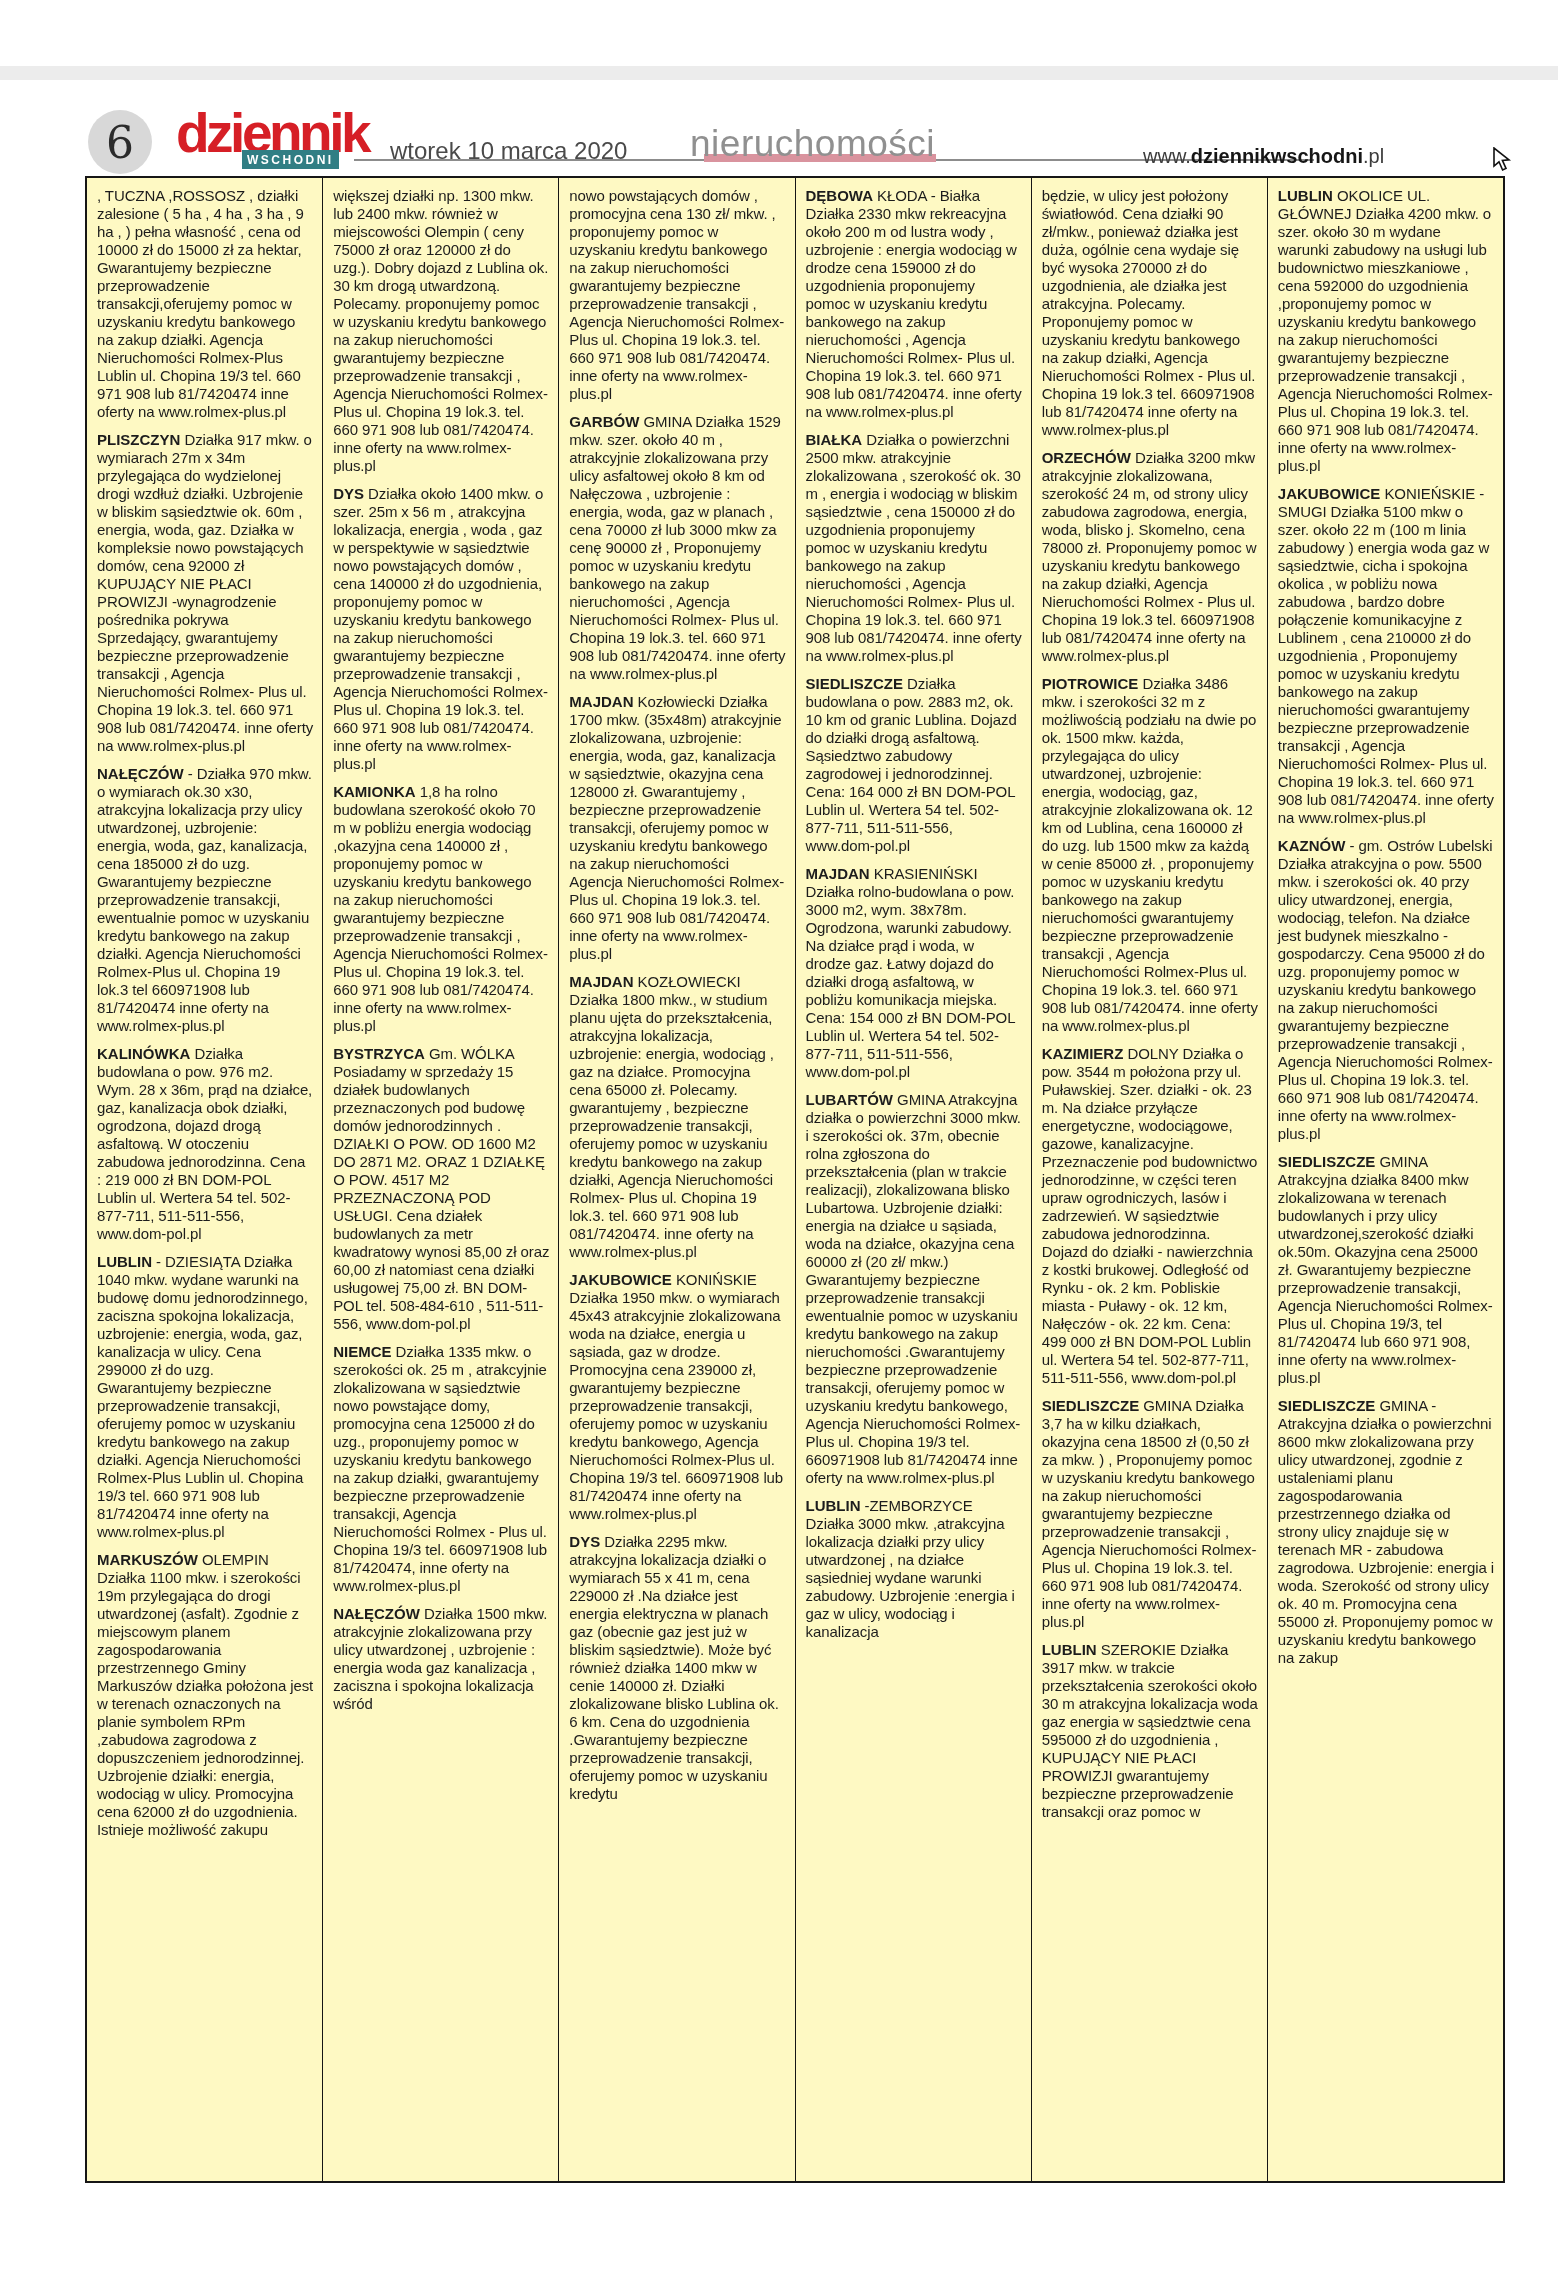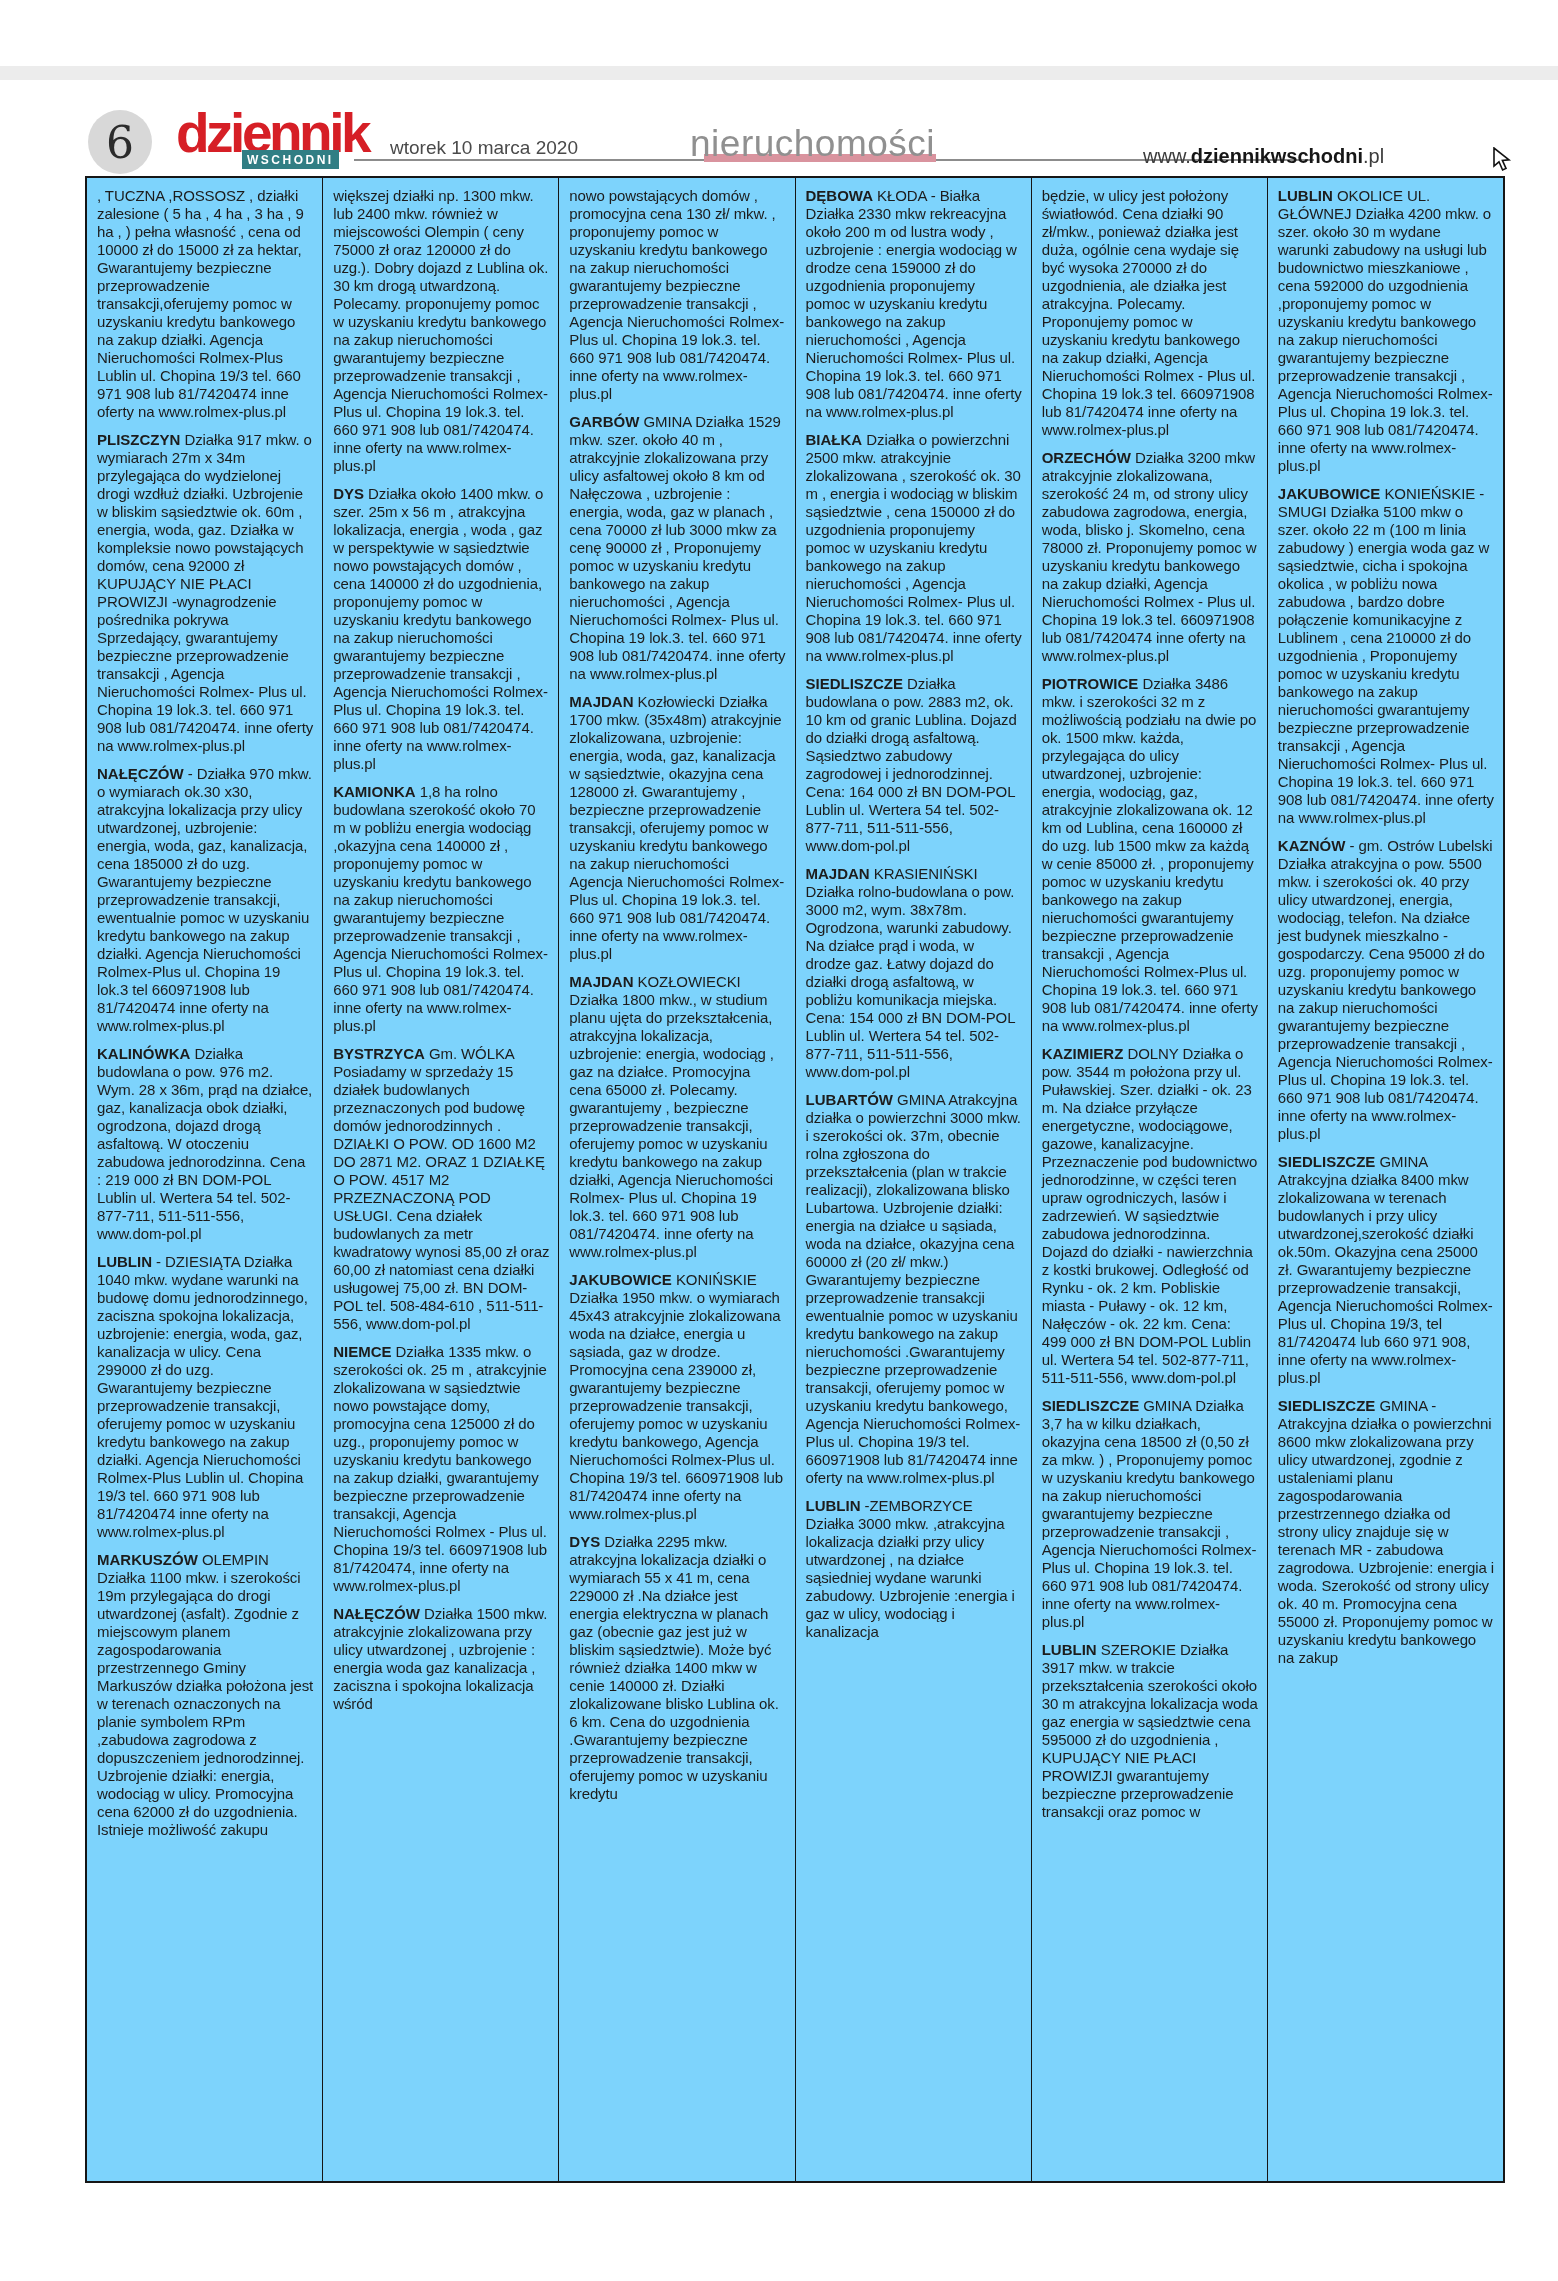--- a/index.html
+++ b/index.html
@@ -17,35 +17,35 @@
   }
   .logo { position:absolute; left:176px; top:106px; width:200px; height:62px; }
   .logo-main {
     font-size:55px; font-weight:800; letter-spacing:-3.5px; line-height:1;
     color:var(--logo-red,#d61f26); display:inline-block;
   }
   .logo-sub {
     position:absolute; left:66px; top:44px; background:var(--logo-teal,#317e84); color:#ffffff;
     font-size:12px; font-weight:bold; letter-spacing:2.5px; padding:3px 5px 2px; white-space:nowrap;
   }
-  .date { position:absolute; left:390px; top:137px; font-size:19px; color:#4a4a4a; }
+  .date { position:absolute; left:390px; top:137px; font-size:24px; color:#4a4a4a; }
   .rule { position:absolute; left:354px; top:159px; width:960px; height:2px; background:var(--rule-gray,#8c8c8c); }
   .section {
     position:absolute; left:690px; top:103px; width:260px; text-align:left;
     font-size:37px; font-weight:300; color:var(--section-gray,#909090); letter-spacing:0.5px;margin-top:20px;
   }
   .section-bar { position:absolute; left:704px; top:154px; width:232px; height:8px; background:var(--accent-pink,#d9939e); }
   .site { position:absolute; top:133px; left:1143px; width:380px; font-size:20px; color:#3c3c3c; white-space:nowrap;margin-top:12px; }
   .site b { color:#161616; }
   .cursor { position:absolute; left:1492px; top:147px; }
 
   
   .board {
     position:absolute; left:85px; top:176px; width:1420px; height:2007px;
-    border:2px solid #161616; box-sizing:border-box; display:flex; background:#7dd3fc;
+    border:2px solid #161616; box-sizing:border-box; display:flex; background:#fef9c3;
   }
   .col {
     flex:1 1 0; border-right:1px solid #161616; box-sizing:border-box;
     padding:9px 9px 0 10px; overflow:hidden;
   }
   .col:last-child { border-right:none; }
   .ad {
     margin:0 0 10px 0; font-size:15px; line-height:18px;
     color:var(--text-dark,#1c1c1c); letter-spacing:-0.1px; text-align:left;
   }

